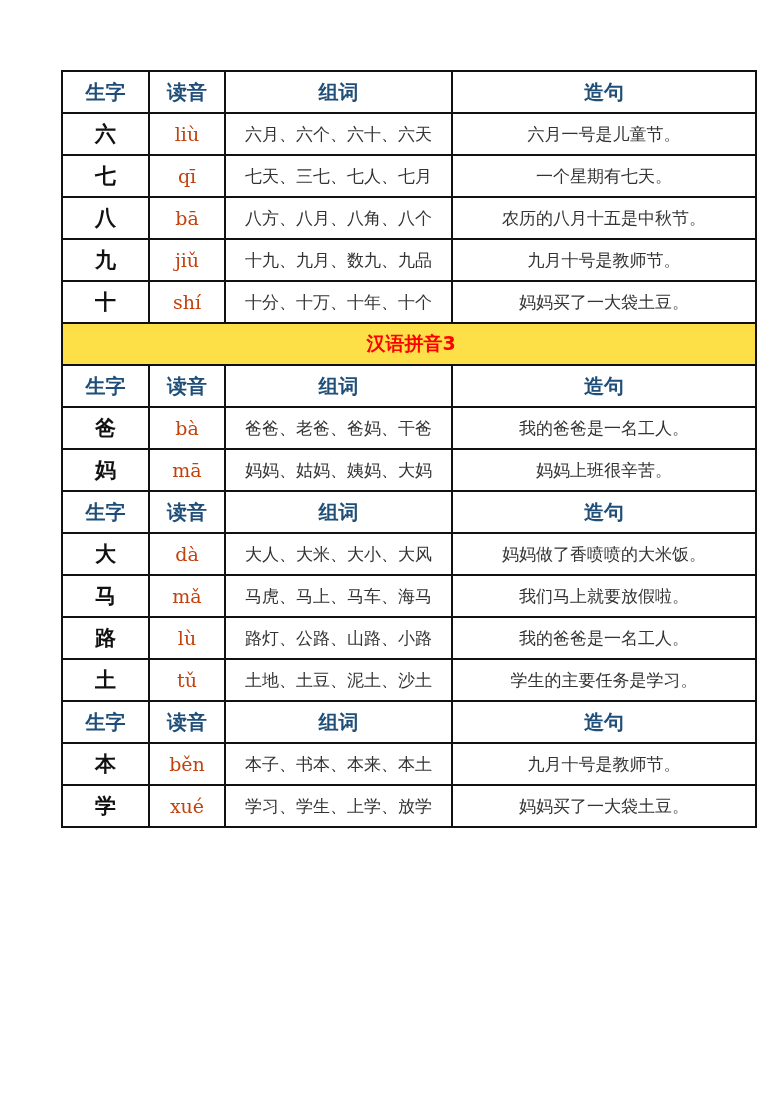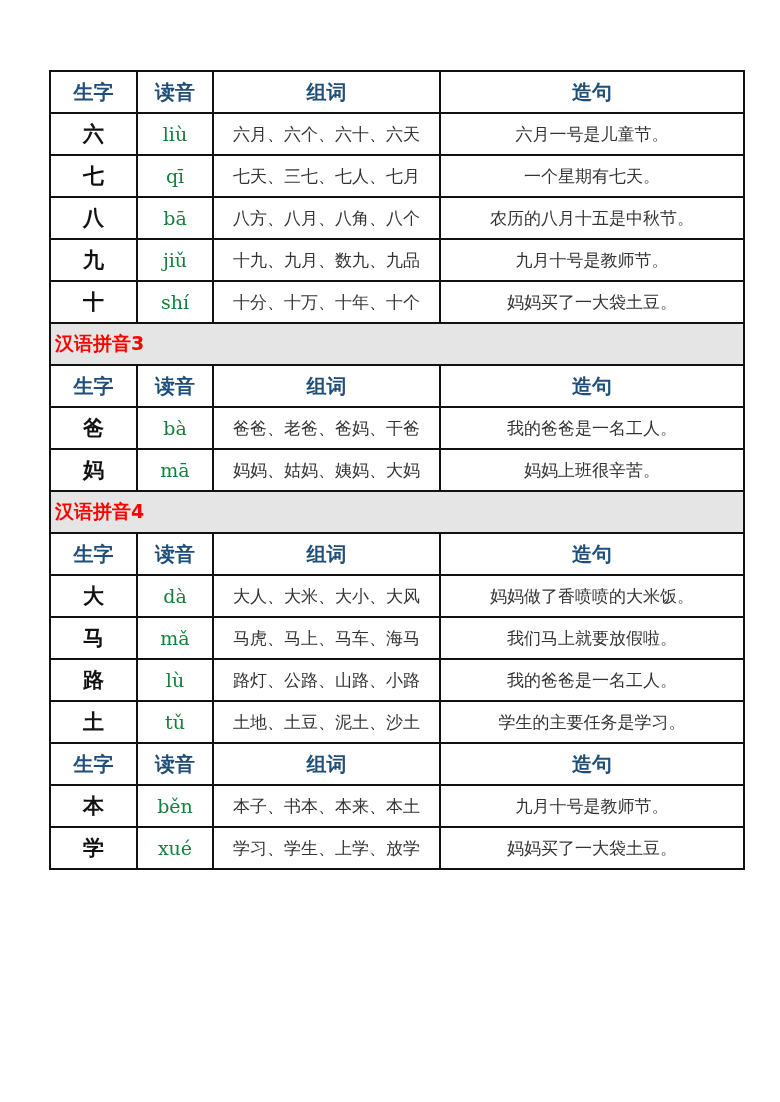--- a/index.html
+++ b/index.html
@@ -8,21 +8,21 @@
       background: #ffffff;
     }
     body {
       width: 780px;
       height: 1102px;
       position: relative;
       overflow: hidden;
     }
     .vocab-table {
       position: absolute;
-      left: 49px;
+      left: 61px;
       top: 70px;
       width: 694px;
       border-collapse: collapse;
       table-layout: fixed;
     }
     .vocab-table td {
       border: 2px solid #111111;
       height: 42px;
       padding: 0;
       text-align: center;
@@ -42,38 +42,38 @@
     }
     .char {
       font-family: "DejaVu Sans", sans-serif;
       font-weight: bold;
       font-size: 21px;
       color: #111111;
     }
     .pinyin {
       font-family: "DejaVu Serif", serif;
       font-size: 19px;
-      color: #15803d;
+      color: #c2410c;
     }
     .words {
       font-family: "DejaVu Serif", serif;
       font-size: 17px;
       color: #333333;
       white-space: nowrap;
       margin-left: 40px;
     }
     .sentence {
       font-family: "DejaVu Serif", serif;
       font-size: 17px;
       color: #333333;
       white-space: nowrap;
     }
     .section td {
-      background: #e5e5e5;
-      text-align: left;
+      background: #fde047;
+      text-align: center;
       padding-left: 4px;
       color: #ff0000;
       font-family: "DejaVu Sans", sans-serif;
       font-weight: bold;
       font-size: 19px;
     }
   </style>
 </head>
 <body>
 
@@ -138,23 +138,20 @@
       <td class="words">爸爸、老爸、爸妈、干爸</td>
       <td class="sentence">我的爸爸是一名工人。</td>
     </tr>
     <tr>
       <td class="char">妈</td>
       <td class="pinyin">mā</td>
       <td class="words">妈妈、姑妈、姨妈、大妈</td>
       <td class="sentence">妈妈上班很辛苦。</td>
     </tr>
 
-    <tr class="section">
-      <td colspan="4">汉语拼音4</td>
-    </tr>
     <tr>
       <td class="hdr">生字</td>
       <td class="hdr">读音</td>
       <td class="hdr">组词</td>
       <td class="hdr">造句</td>
     </tr>
     <tr>
       <td class="char">大</td>
       <td class="pinyin">dà</td>
       <td class="words">大人、大米、大小、大风</td>

